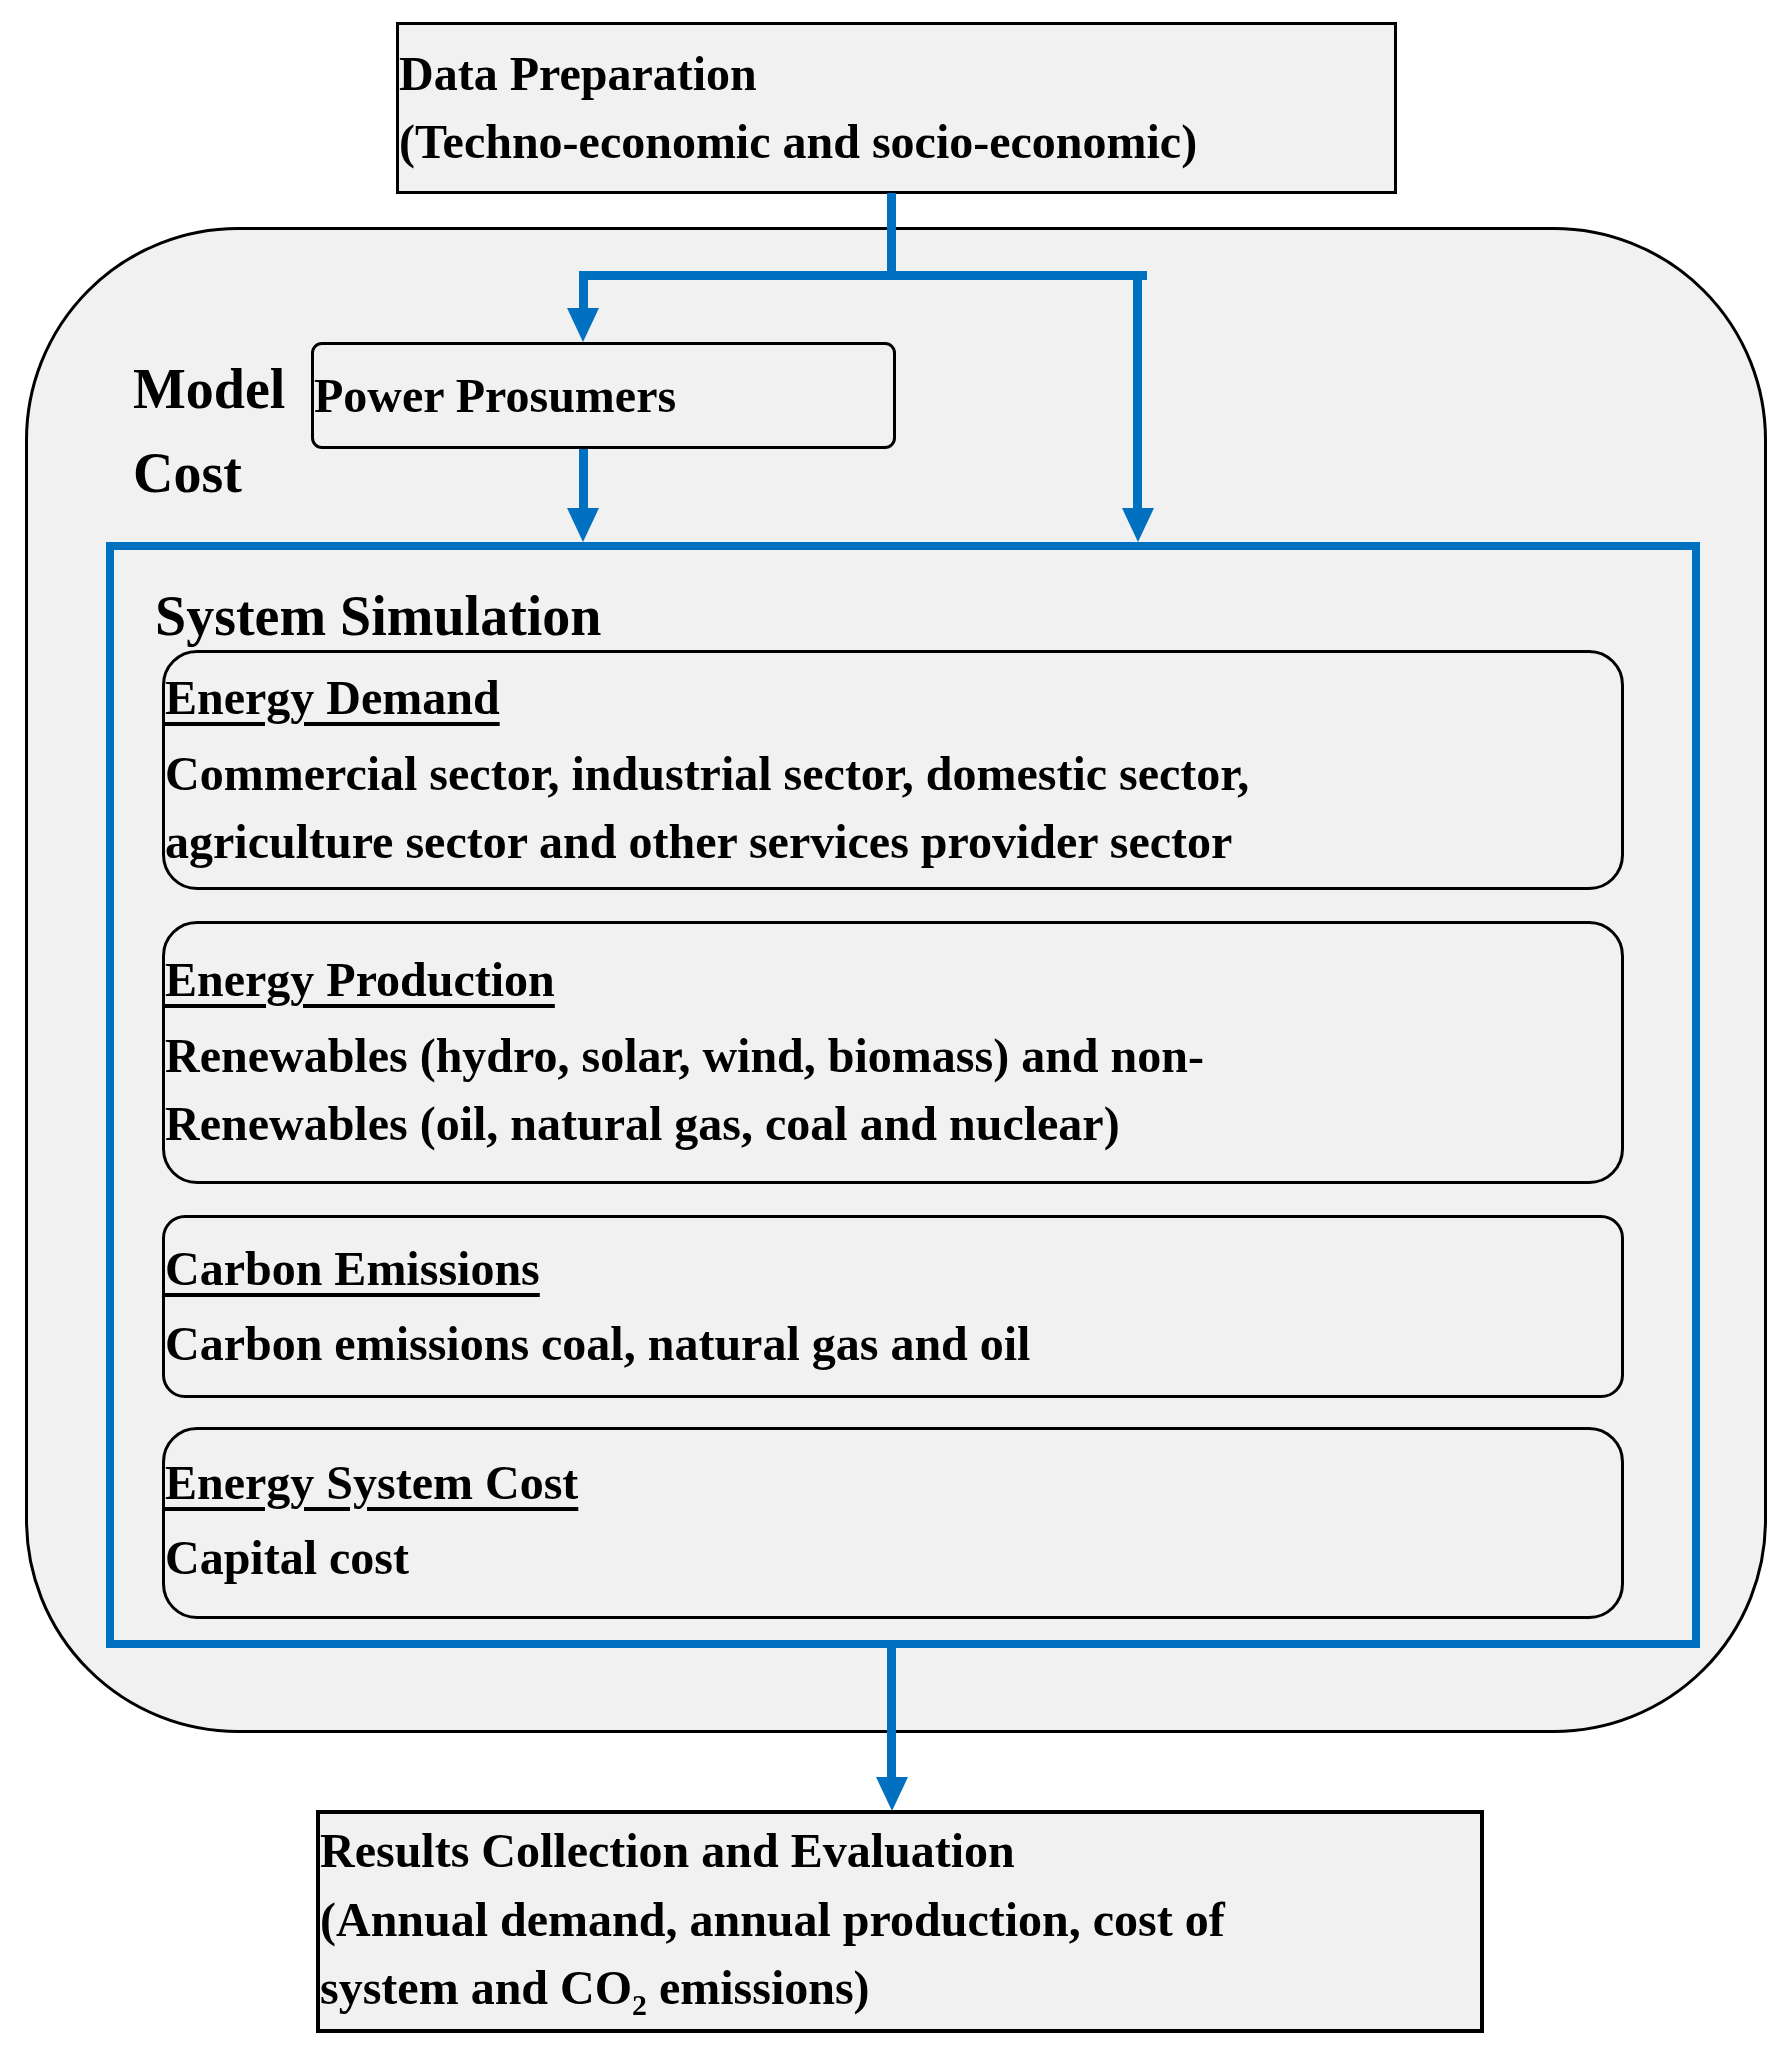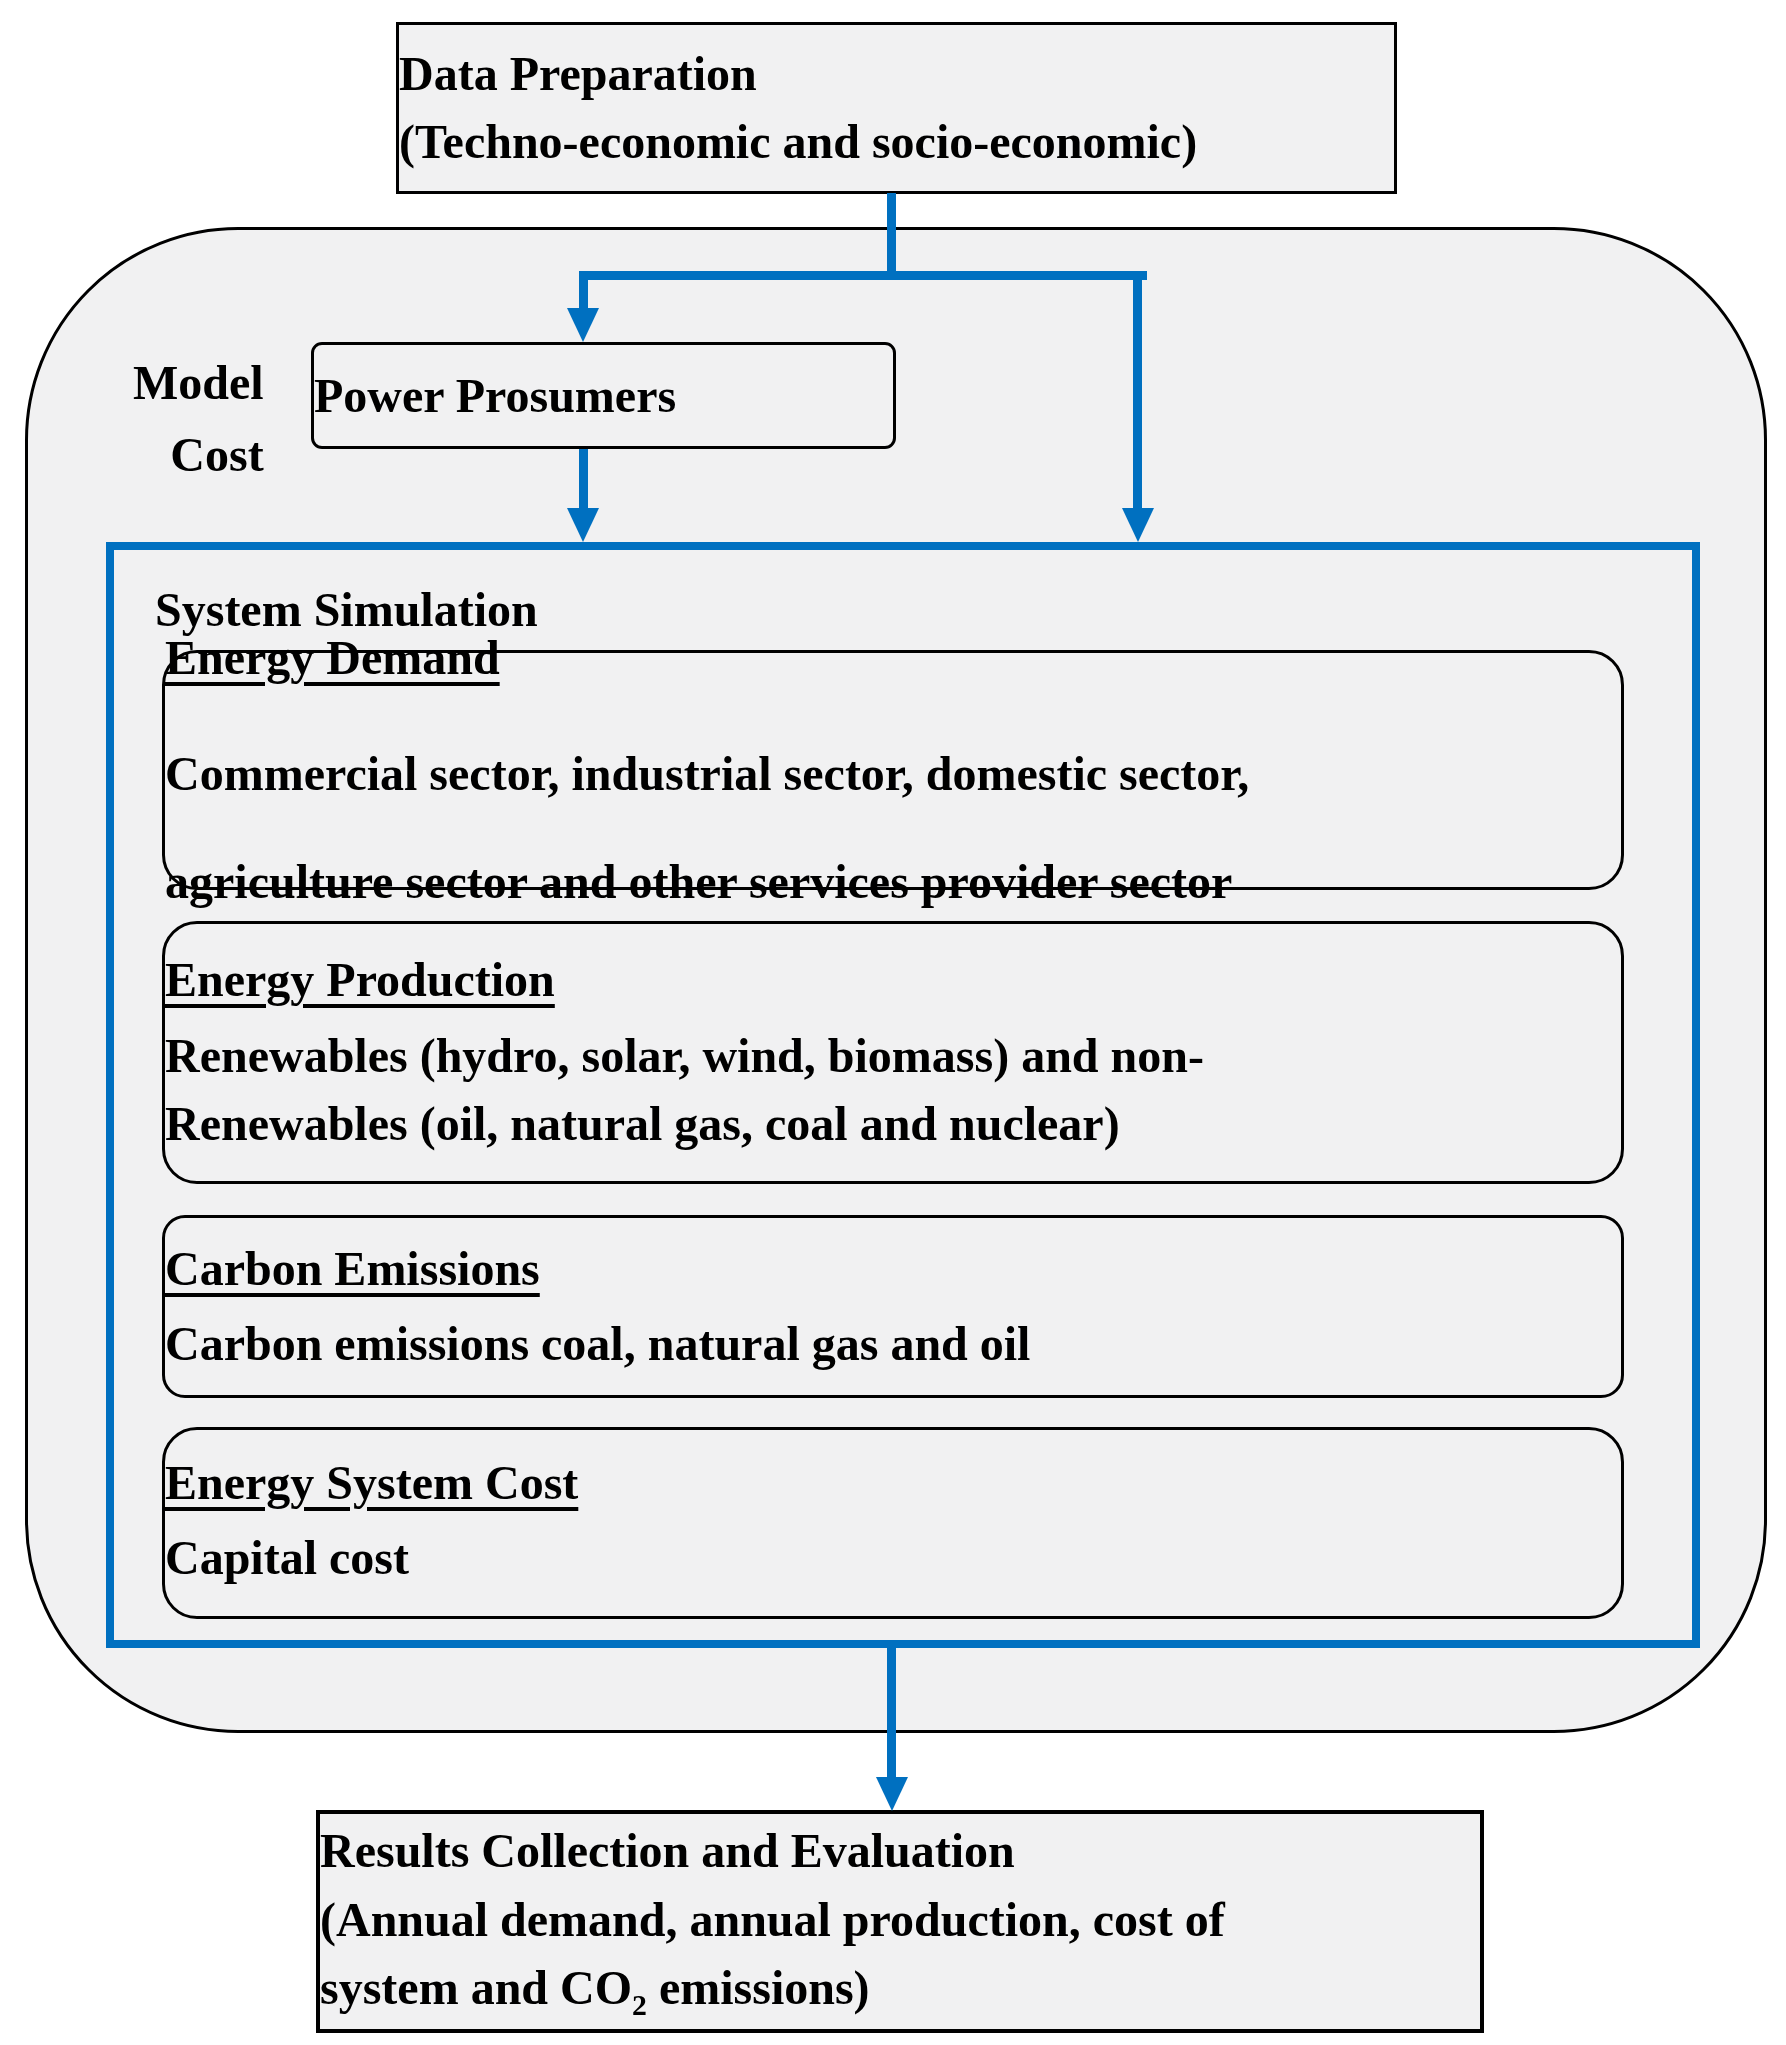--- a/index.html
+++ b/index.html
@@ -40,23 +40,23 @@
     border: 3.1px solid var(--line-black);
     border-radius: 213px;
   }
   .sim-rect {
     position: absolute;
     background: var(--box-fill);
     border: 8.5px solid var(--accent-blue);
   }
   .label-text {
     position: absolute;
-    font-size: 48px;
+    font-size: 56px;
     line-height: 1.5;
-    text-align: right;
+    text-align: left;
     white-space: nowrap;
   }
   .box-title {
     text-decoration: underline;
     text-decoration-thickness: 3.9px;
     text-underline-offset: 7.7px;
     margin-bottom: 7.7px;
   }
   .vshaft, .hshaft {
     position: absolute;
@@ -86,21 +86,21 @@
   </div>
 
   <div class="gbox round-sm" style="left:311px; top:342px; width:585px; height:107px;">
     <div>Power Prosumers</div>
   </div>
 
   <div class="sim-rect" style="left:106px; top:542px; width:1594px; height:1106px;"></div>
 
   <div class="label-text" style="left:155px; top:574px;">System Simulation</div>
 
-  <div class="gbox round-md tight" style="left:162px; top:650px; width:1462px; height:240px;gap:40px;">
+  <div class="gbox round-md tight" style="left:162px; top:650px; width:1462px; height:240px;">
     <div class="box-title">Energy Demand</div>
     <div>Commercial sector, industrial sector, domestic sector,</div>
     <div>agriculture sector and other services provider sector</div>
   </div>
 
   <div class="gbox round-md tight" style="left:162px; top:921px; width:1462px; height:263px;">
     <div class="box-title">Energy Production</div>
     <div>Renewables (hydro, solar, wind, biomass) and non-</div>
     <div>Renewables (oil, natural gas, coal and nuclear)</div>
   </div>

